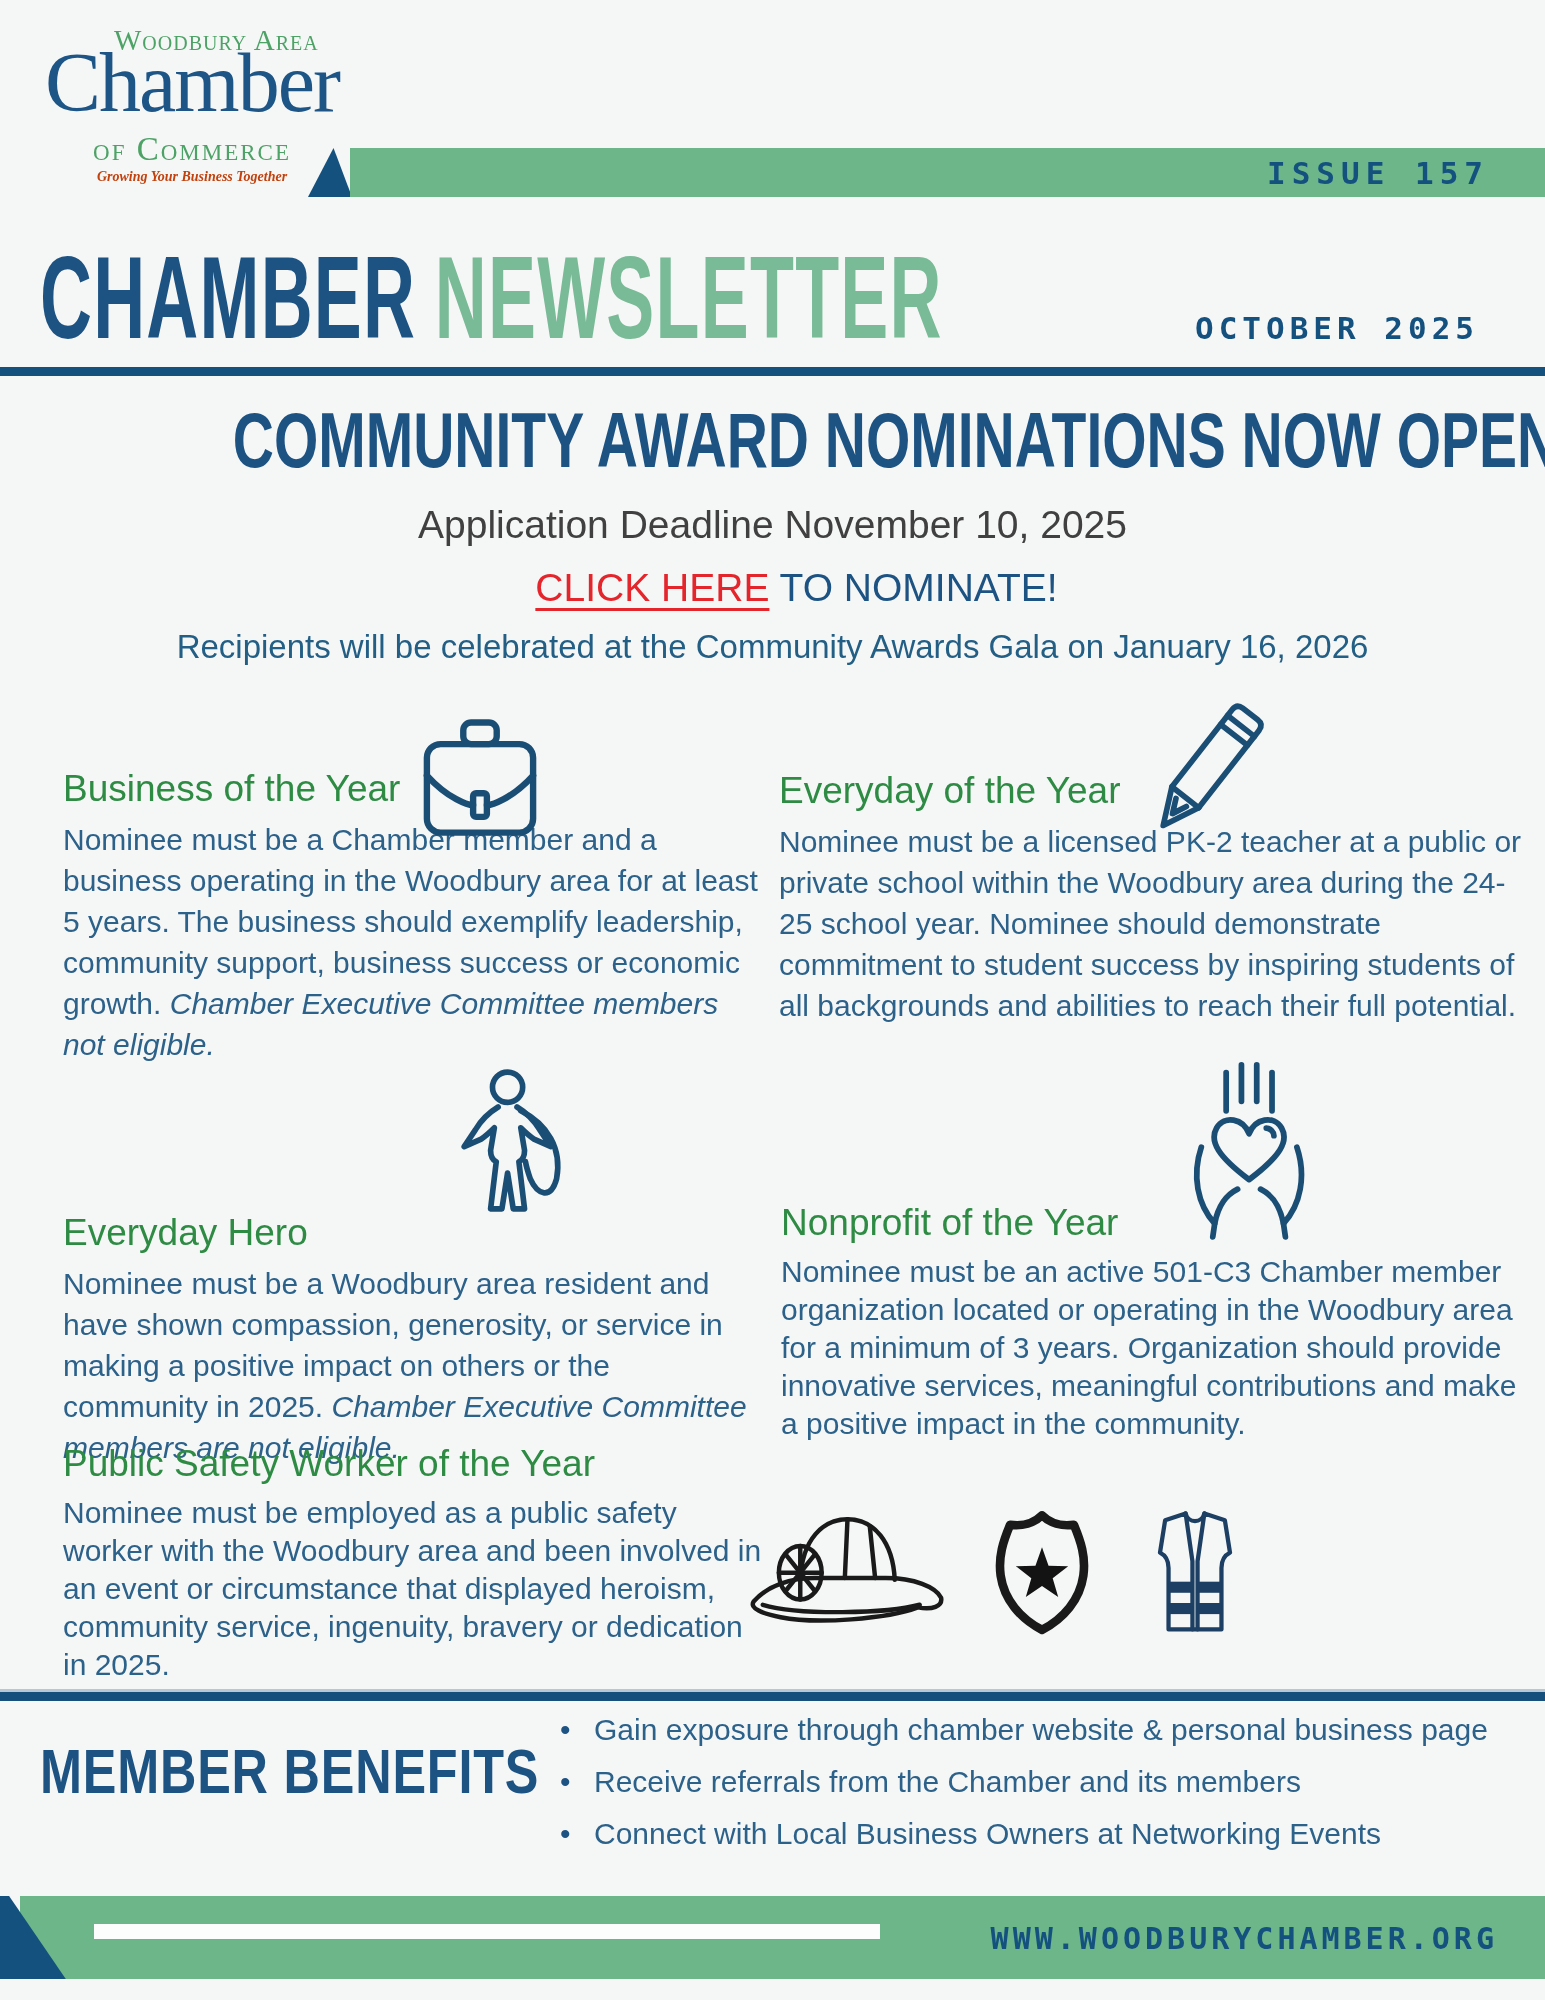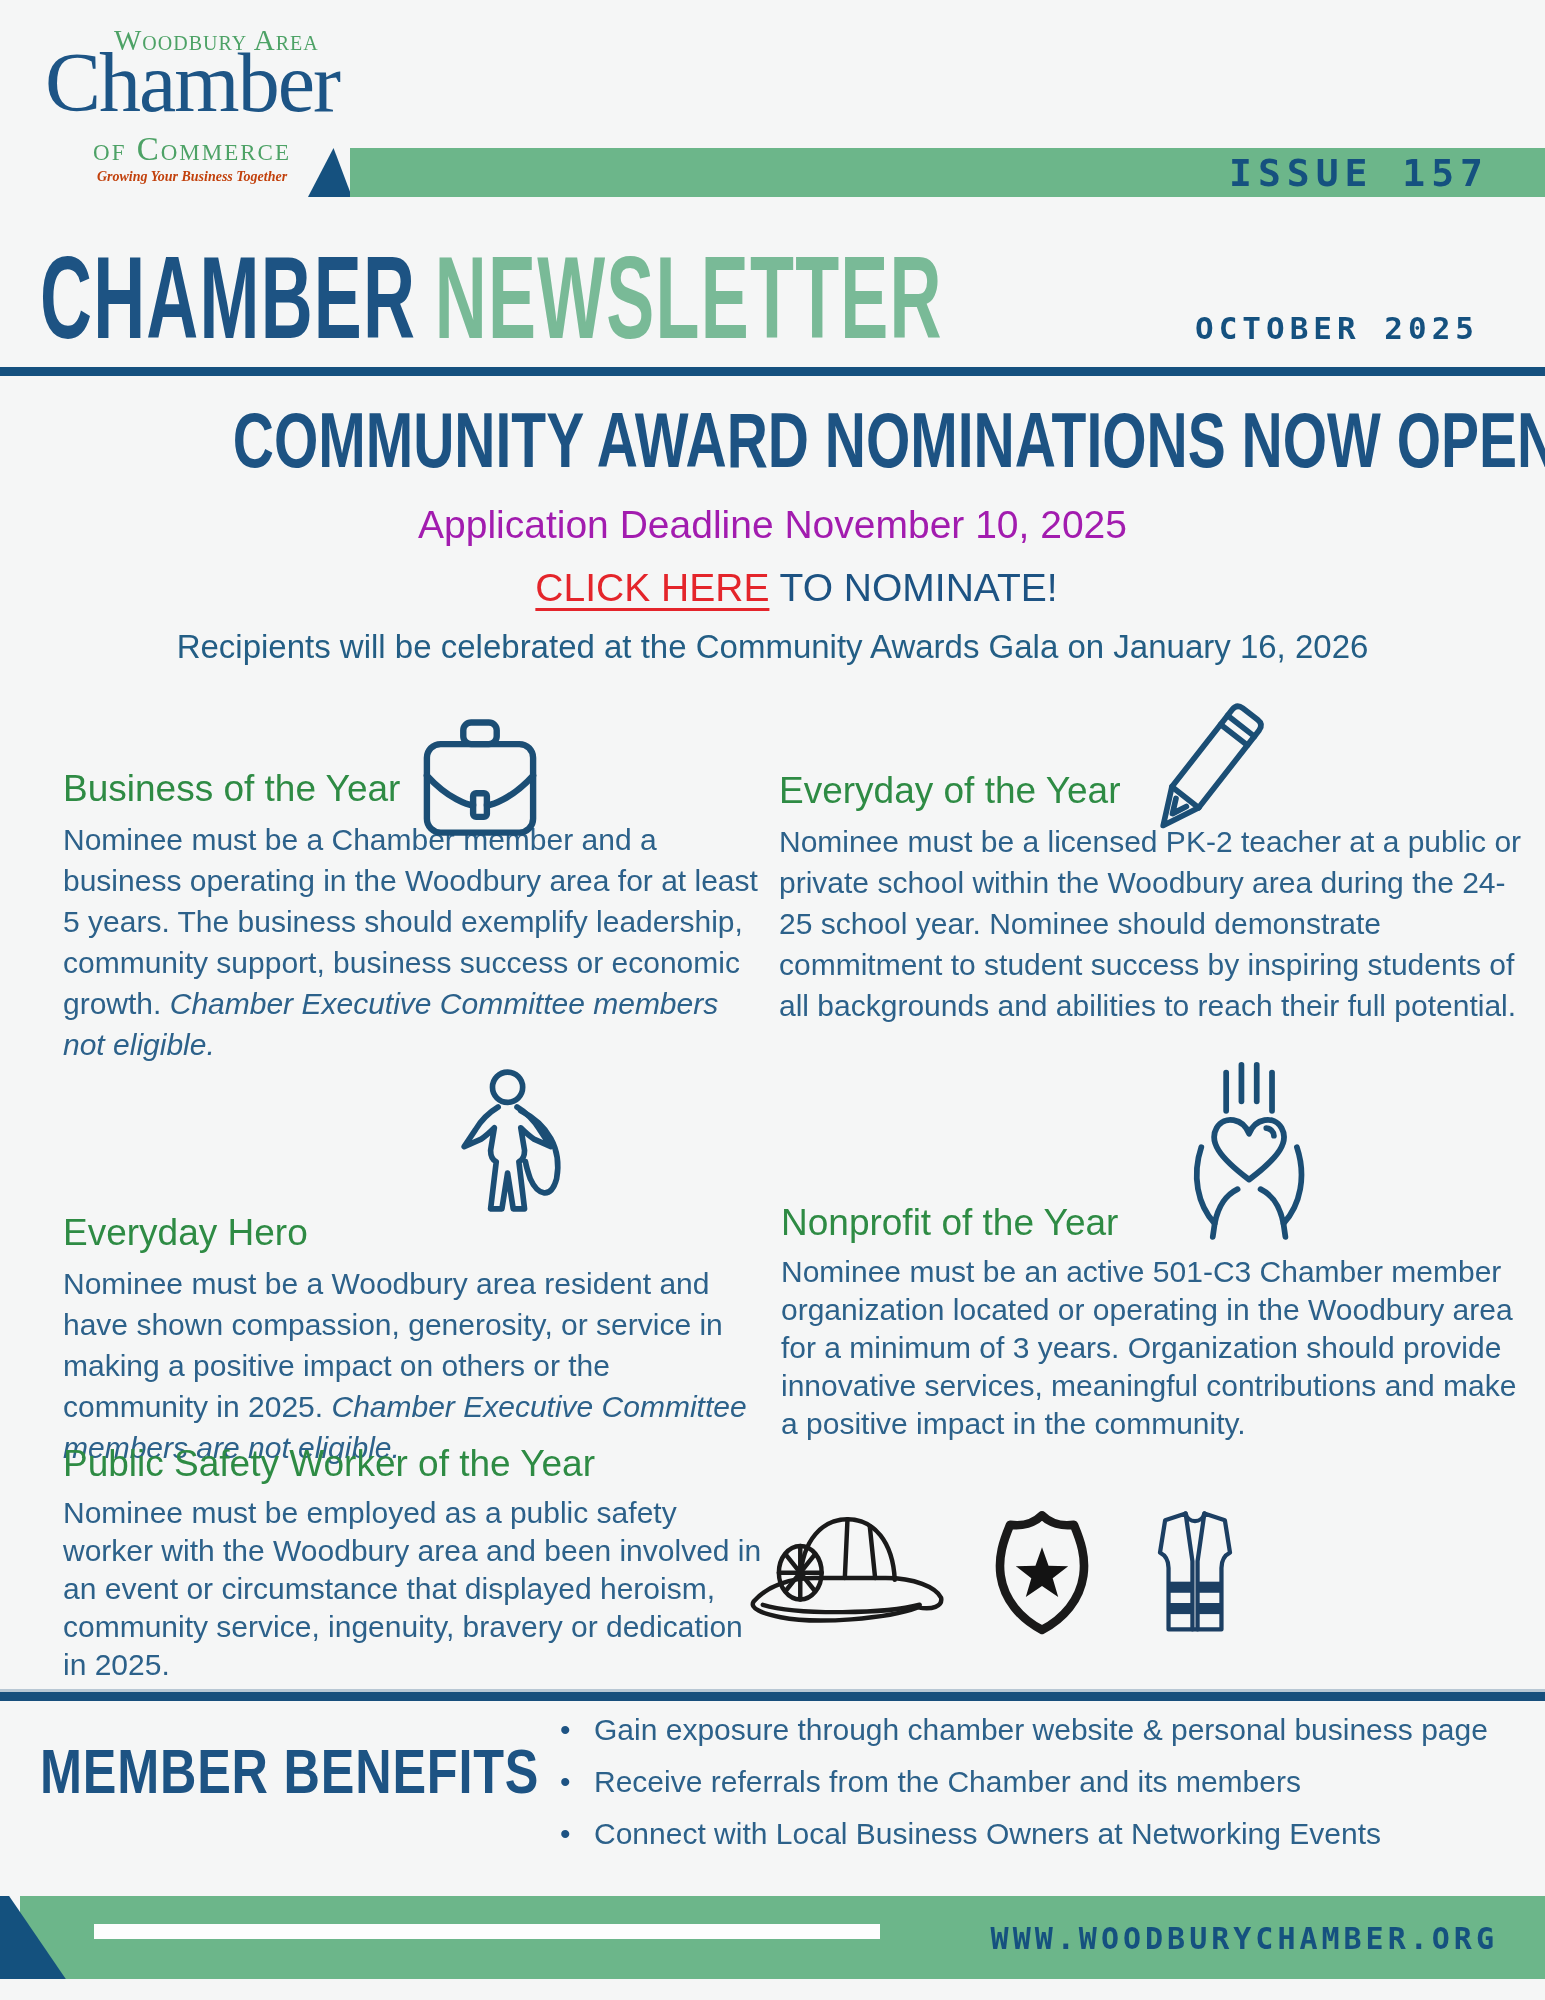--- a/index.html
+++ b/index.html
@@ -13,39 +13,39 @@
           font-family:"Liberation Serif", serif; line-height:1; }
   .logo-top { font-variant:small-caps; color:#4da266; font-size:29px; letter-spacing:1px;
               text-align:left; margin-left:72px; margin-bottom:-14px; position:relative; z-index:2; }
   .logo-name { font-size:84px; color:#1d5586; letter-spacing:-2px; }
   .logo-sub { font-variant:small-caps; color:#4da266; font-size:33px; letter-spacing:2px; margin-top:8px; }
   .logo-tagline { font-style:italic; font-weight:700; color:#c2410c; font-size:14px; margin-top:4px; }
   
   .issue-banner { position:absolute; left:350px; right:0; top:148px; height:49px; background:#6cb68a;
                   display:flex; align-items:center; justify-content:flex-end; padding-right:56px; box-sizing:border-box; }
   .mono { font-family:"DejaVu Sans Mono", monospace; font-weight:700; color:#15517f; }
-  .issue-label { font-size:38px; letter-spacing:6px; }
+  .issue-label { font-size:31px; letter-spacing:6px; }
   .banner-triangle { position:absolute; left:308px; top:148px; width:44px; height:49px;
                      background:#15517f; clip-path:polygon(0 100%, 58% 0, 100% 100%); }
   
   .masthead { position:absolute; left:40px; top:240px; }
   .cond-left { display:inline-block; transform-origin:left center; white-space:nowrap; font-weight:700; line-height:1; }
   .masthead .cond-left { font-size:116px; transform:scaleX(0.62); letter-spacing:2px; }
   .mh1 { color:#1d5383; }
   .mh2 { color:#79ba97; margin-left:30px; }
   .issue-date { position:absolute; right:66px; top:310px; font-size:31px; letter-spacing:5px; }
   .header-rule { position:absolute; left:0; right:0; top:367px; height:9px; background:#15517f; }
   
   .hero { position:absolute; left:0; right:0; top:402px; text-align:center; }
   .cond-c { display:inline-block; transform:scaleX(0.74); transform-origin:center; white-space:nowrap;
             font-weight:700; color:#1d5383; line-height:1; }
   .hero-title .cond-c { font-size:77px; }
   .hero-subtitle { margin-top:13px; }
   .hero-subtitle .cond-c { font-size:59px; }
-  .deadline { margin-top:24px; font-size:39px; color:#a21caf; font-weight:500; }
+  .deadline { margin-top:24px; font-size:39px; color:#404040; font-weight:500; }
   .cta { margin-top:19px; font-size:39px; font-weight:500;padding-left:48px; }
   .cta-link { color:#e4252b; text-decoration:underline; text-decoration-thickness:3px; text-underline-offset:7px; cursor:pointer; }
   .cta-rest { color:#1d5383; }
   .gala { margin-top:18px; font-size:33px; color:#235e85; }
   
   .award { position:absolute; }
   .award h3 { margin:0; font-size:37px; font-weight:500; color:#2e8b44; }
   .award p { margin:9px 0 0 0; font-size:30px; line-height:41px; color:#2c618a; }
   .award .em { font-style:italic;margin-top:16px; }
   .award .icon { position:absolute; }

